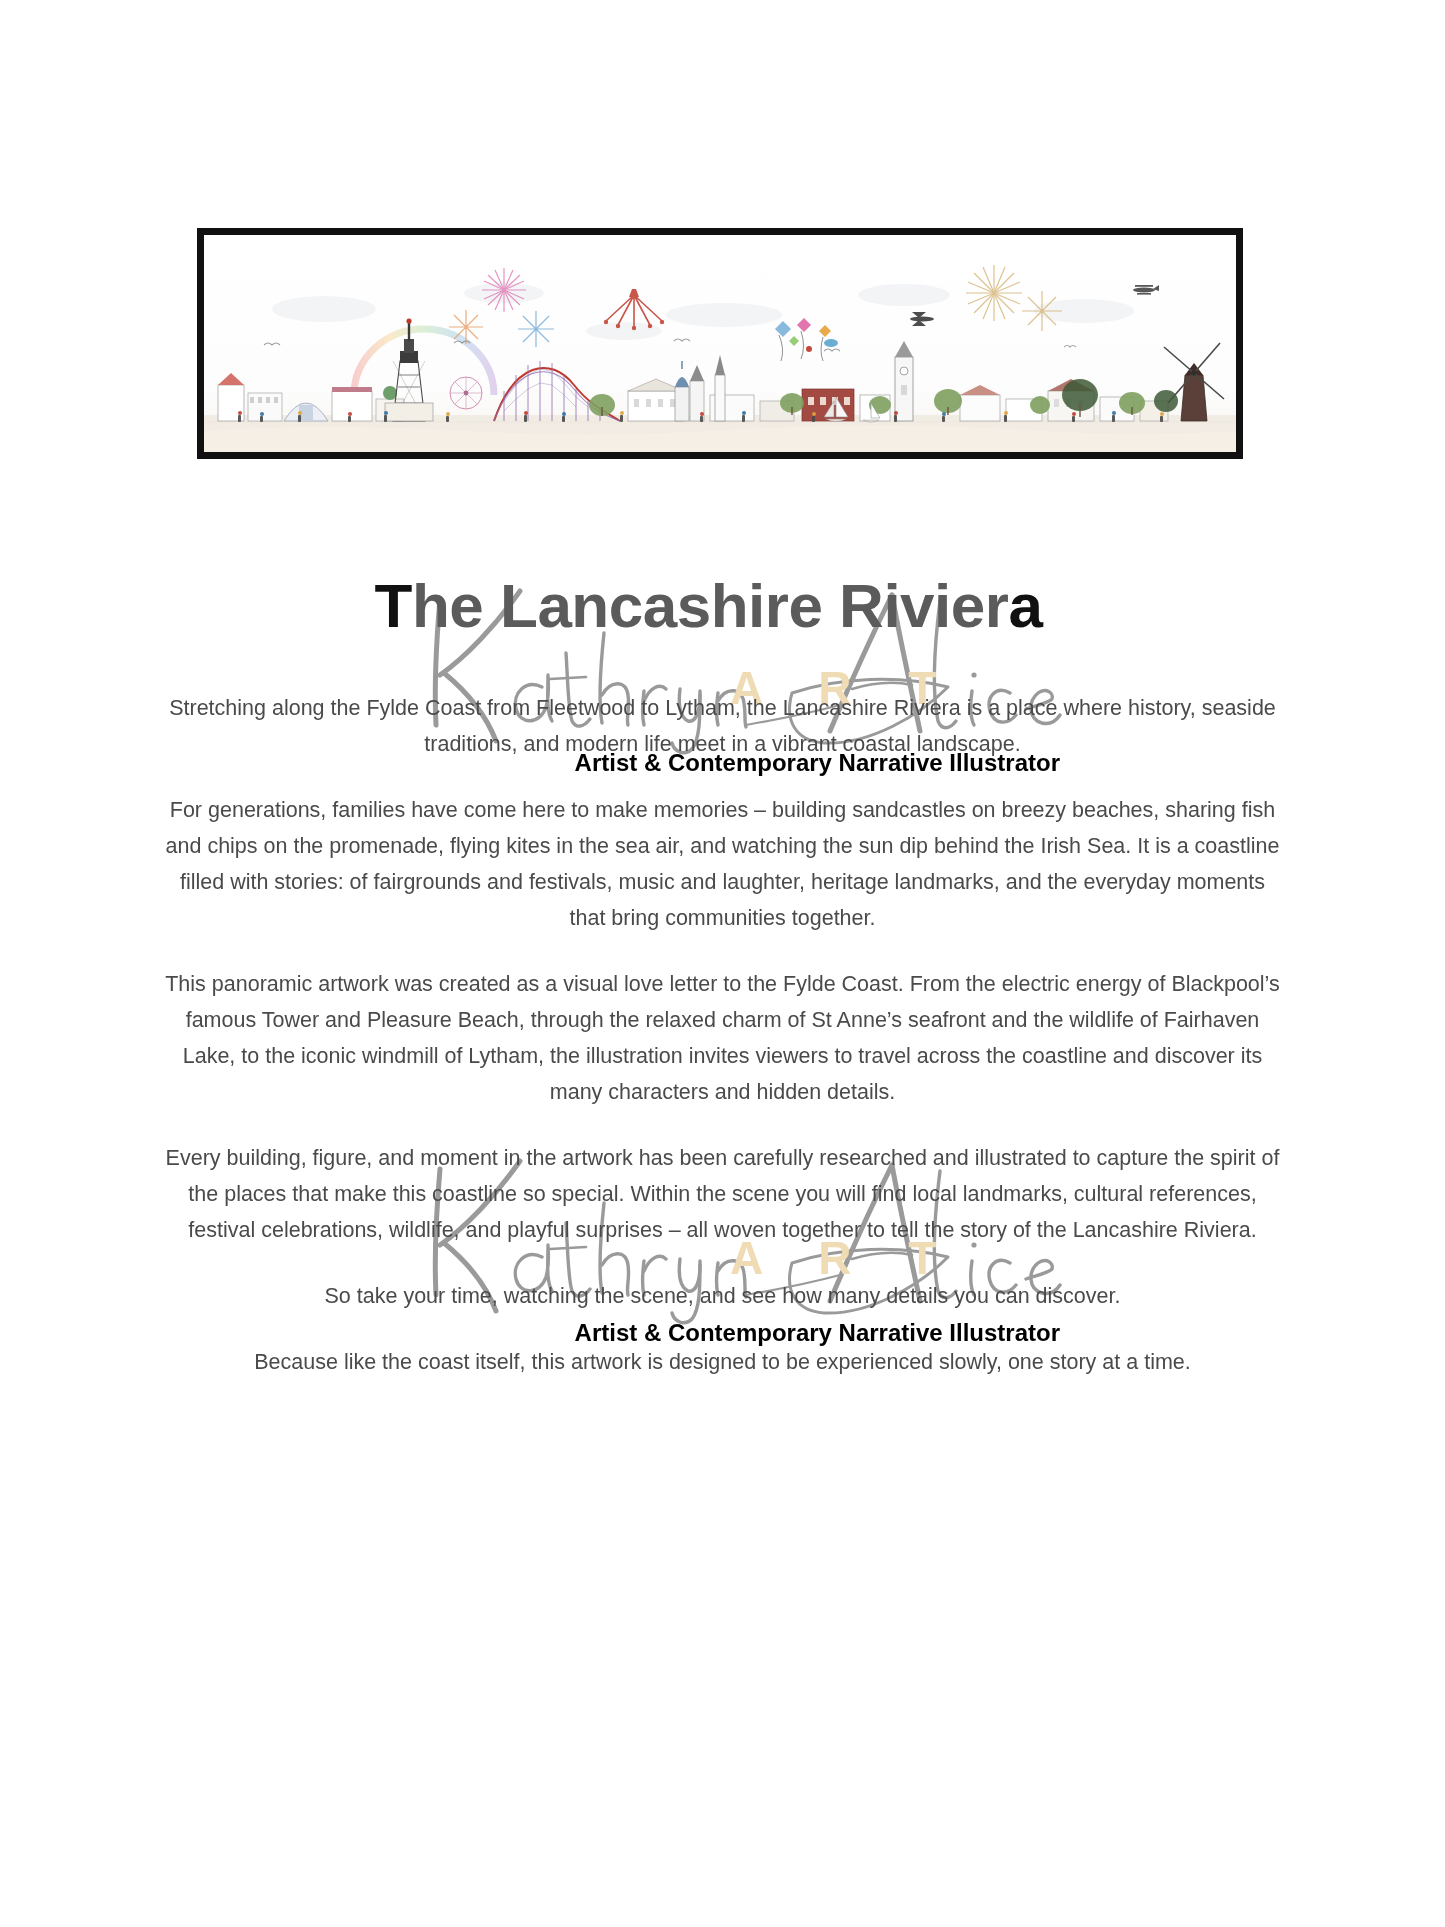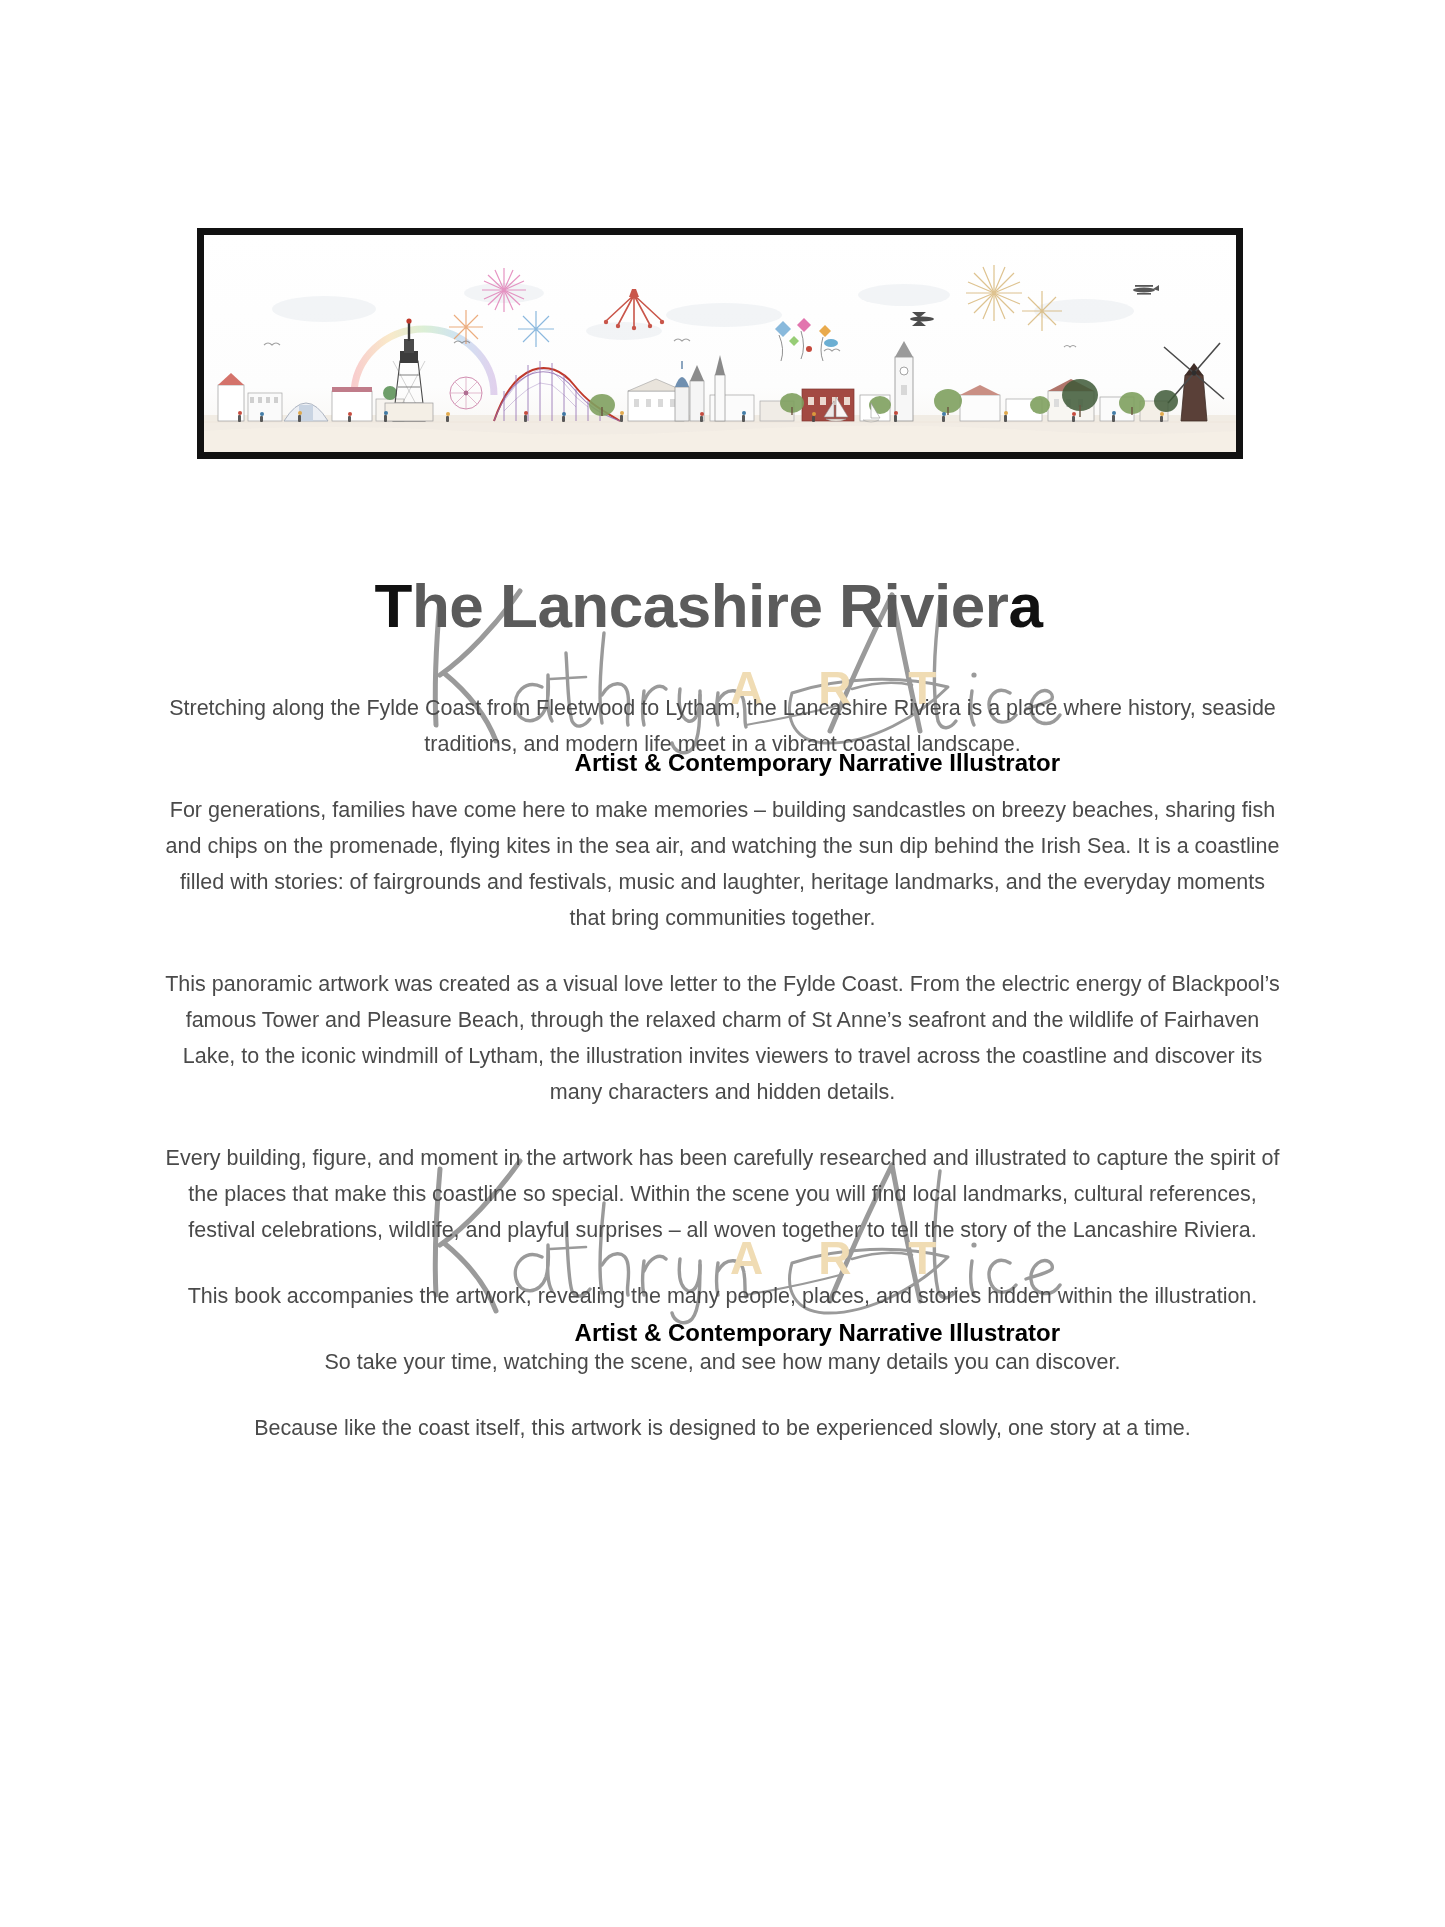--- a/index.html
+++ b/index.html
@@ -500,16 +500,15 @@
   <div class="wm-tagline">Artist &amp; Contemporary Narrative Illustrator</div>
 </div>
 
 <h1 class="page-title"><span class="edge">T</span><span>he Lancashire Rivier</span><span class="edge">a</span></h1>
 
 <div class="body-copy">
   <p>Stretching along the Fylde Coast from Fleetwood to Lytham, the Lancashire Riviera is a place where history, seaside traditions, and modern life meet in a vibrant coastal landscape.</p>
   <p>For generations, families have come here to make memories – building sandcastles on breezy beaches, sharing fish and chips on the promenade, flying kites in the sea air, and watching the sun dip behind the Irish Sea. It is a coastline filled with stories: of fairgrounds and festivals, music and laughter, heritage landmarks, and the everyday moments that bring communities together.</p>
   <p>This panoramic artwork was created as a visual love letter to the Fylde Coast. From the electric energy of Blackpool’s famous Tower and Pleasure Beach, through the relaxed charm of St Anne’s seafront and the wildlife of Fairhaven Lake, to the iconic windmill of Lytham, the illustration invites viewers to travel across the coastline and discover its many characters and hidden details.</p>
   <p>Every building, figure, and moment in the artwork has been carefully researched and illustrated to capture the spirit of the places that make this coastline so special. Within the scene you will find local landmarks, cultural references, festival celebrations, wildlife, and playful surprises – all woven together to tell the story of the Lancashire Riviera.</p>
-  <p>This book accompanies the artwork, revealing the many people, places, and stories hidden within the illustration.</p>
   <p>So take your time, watching the scene, and see how many details you can discover.</p>
   <p>Because like the coast itself, this artwork is designed to be experienced slowly, one story at a time.</p>
 </div>
 
 </body></html>

